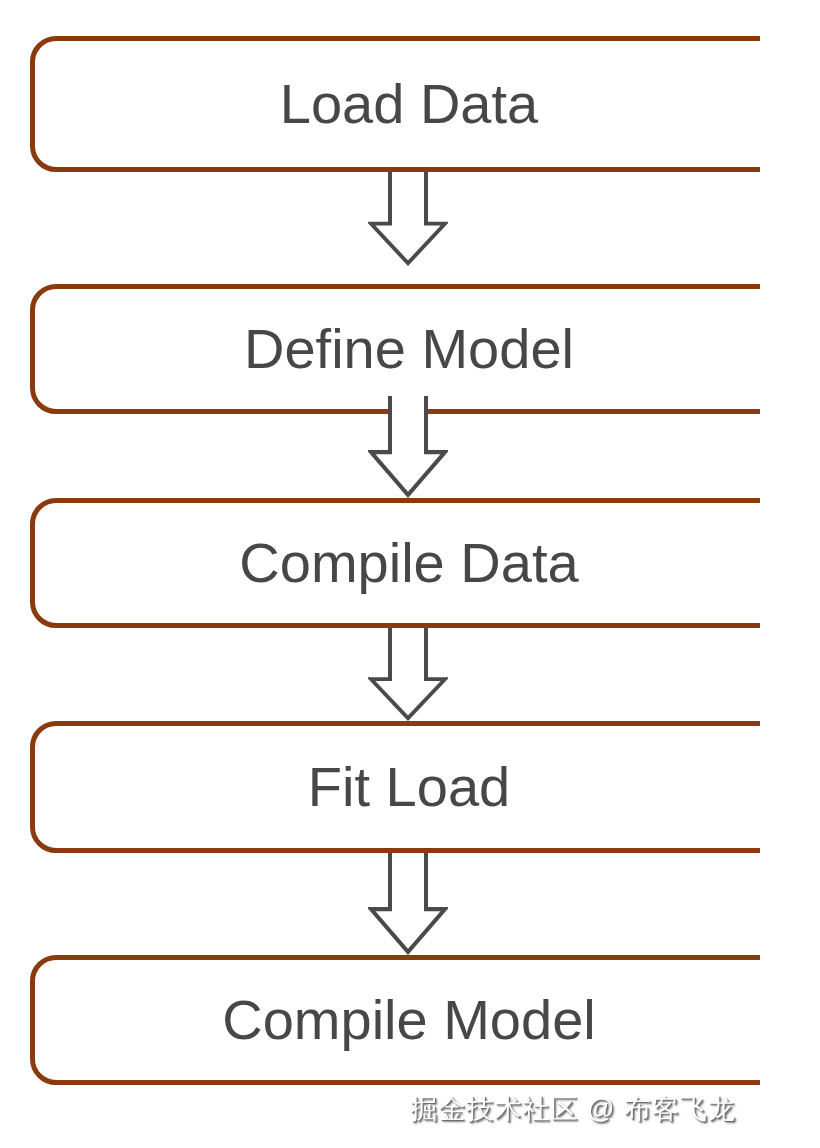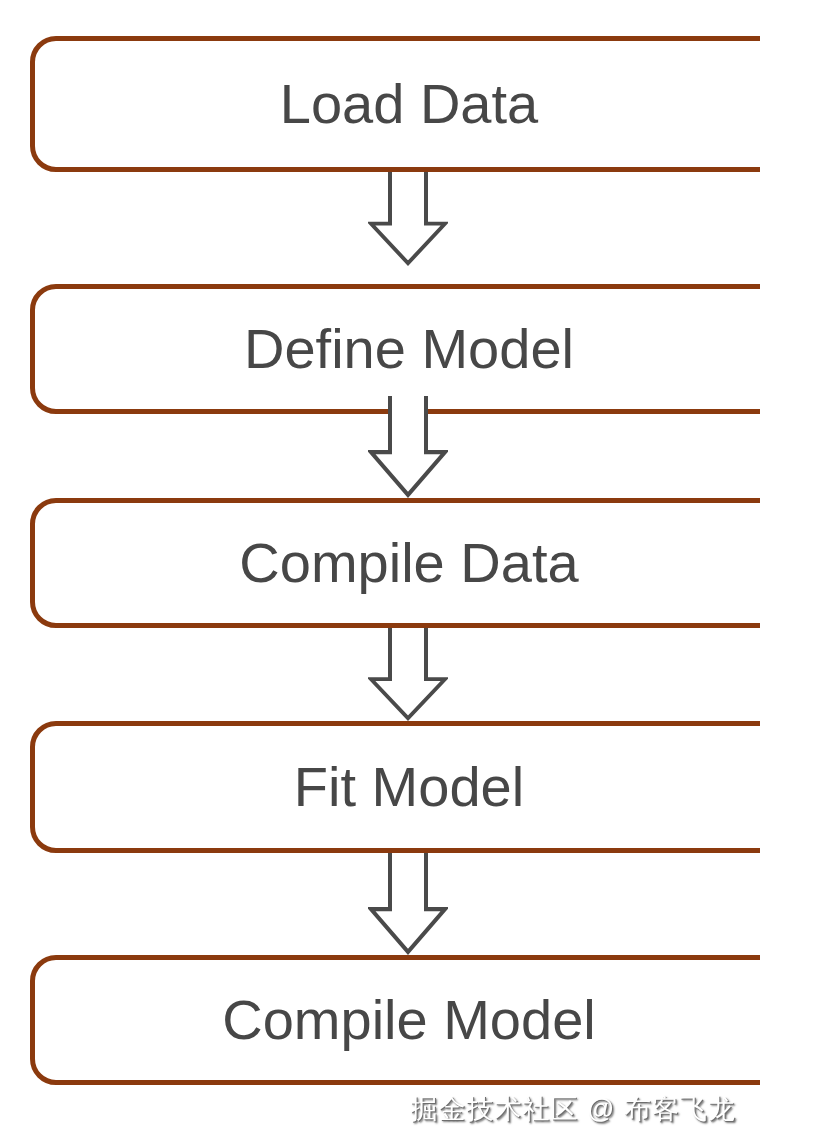--- a/index.html
+++ b/index.html
@@ -91,21 +91,21 @@
 
   <div class="flow-box" style="top:498px; height:120px;">
     <span class="label">Compile Data</span>
   </div>
 
   <svg class="flow-arrow" style="top:628px; height:93px;" viewBox="0 0 80 100" preserveAspectRatio="none">
     <path d="M22 0 L22 55 L3 55 L40 97 L77 55 L58 55 L58 0"></path>
   </svg>
 
   <div class="flow-box" style="top:721px; height:122px;">
-    <span class="label">Fit Model</span>
+    <span class="label">Fit Load</span>
   </div>
 
   <svg class="flow-arrow" style="top:853px; height:102px;" viewBox="0 0 80 100" preserveAspectRatio="none">
     <path d="M22 0 L22 55 L3 55 L40 97 L77 55 L58 55 L58 0"></path>
   </svg>
 
   <div class="flow-box" style="top:955px; height:120px;">
     <span class="label">Compile Model</span>
   </div>
 

